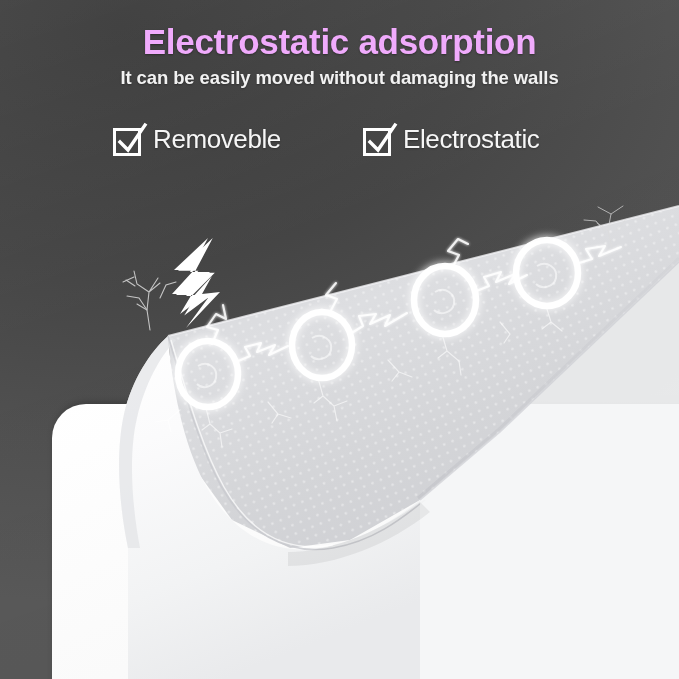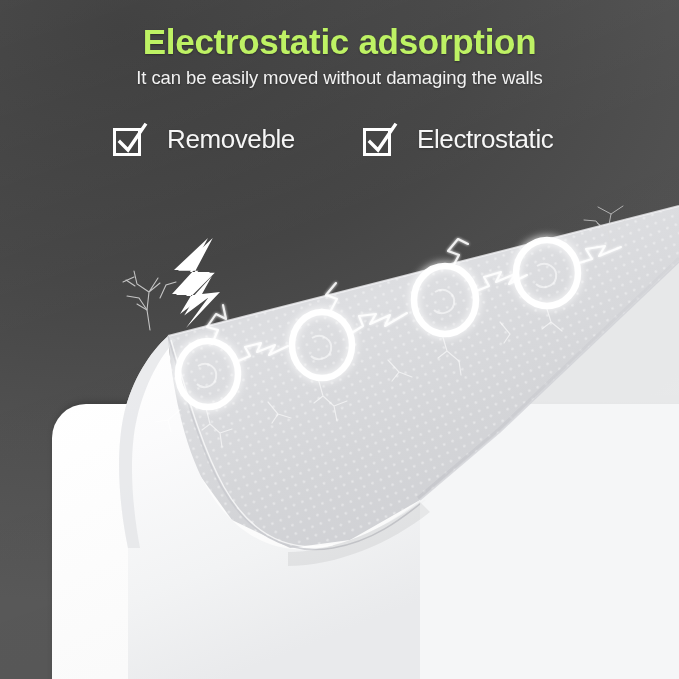--- a/index.html
+++ b/index.html
@@ -35,29 +35,29 @@
     left: 0;
     top: 22px;
     width: 679px;
     text-align: center;
     z-index: 40;
   }
   .headline {
     font-size: 35px;
     font-weight: 700;
     letter-spacing: -0.3px;
-    color: #bef264;
+    color: #f0abfc;
     line-height: 1.12;
     margin: 0;
     text-shadow: 0 1px 2px rgba(0,0,0,0.35);
   }
   .subhead {
     margin: 6px 0 0 0;
     font-size: 18.5px;
-    font-weight: 400;
+    font-weight: 700;
     color: #f2f2f2;
     letter-spacing: -0.1px;
     line-height: 1.15;
     text-shadow: 0 1px 2px rgba(0,0,0,0.3);
   }
 
   
   .features {
     position: absolute;
     left: 112px;
@@ -65,21 +65,21 @@
     width: 500px;
     z-index: 40;
     display: grid;
     grid-template-columns: 240px 240px;
     grid-template-rows: 55px 55px;
     column-gap: 10px;
   }
   .feature {
     display: flex;
     align-items: center;
-    gap: 21px;
+    gap: 7px;
   }
   .chk {
     flex: 0 0 auto;
     width: 34px;
     height: 34px;
     position: relative;
   }
   .chk svg { display: block; overflow: visible; }
   .feature-label {
     font-size: 26px;

